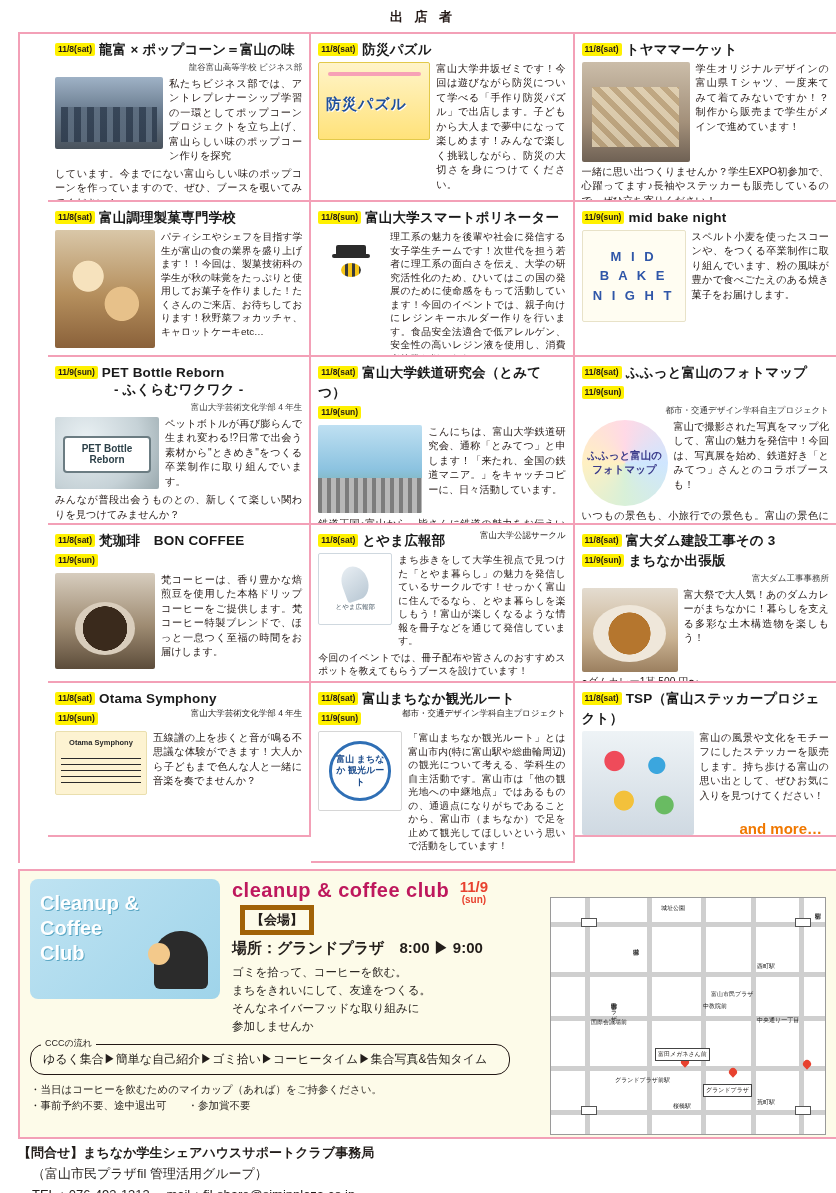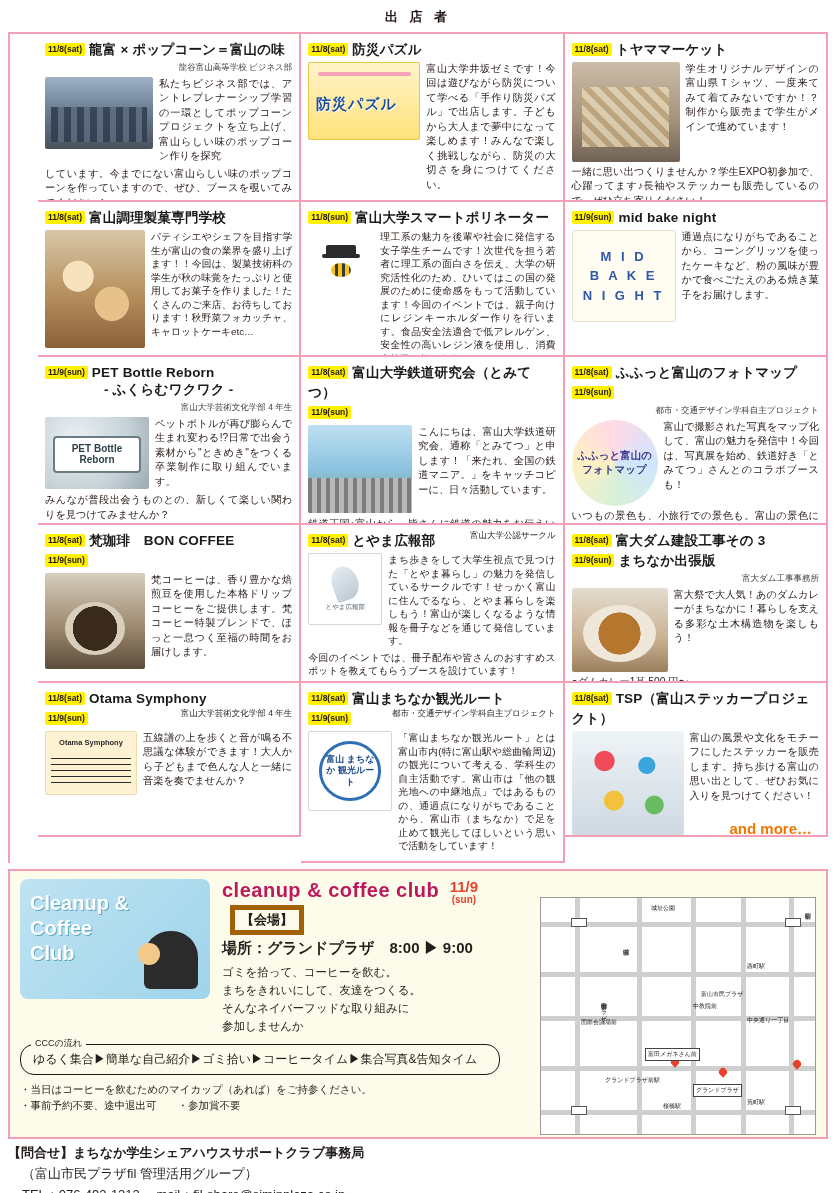--- a/index.html
+++ b/index.html
@@ -8,21 +8,21 @@
     width: 836px; height: 1193px;
     background: #ffffff;
     font-family: "Liberation Sans", sans-serif;
     color: #221d1a;
     position: relative;
     overflow: hidden;
   }
   .page {
     position: relative;
     width: 836px; height: 1193px;
-    padding: 6px 8px 4px 8px;
+    padding: 6px 8px 4px 18px;
   }
   .page-title {
     text-align: center;
     font-size: 13px;
     letter-spacing: 4px;
     font-weight: bold;
     margin: 2px 0 6px 0;
     color: #231815;
   }
   .grid {
@@ -329,21 +329,21 @@
       </div>
 
       <div class="cell c3b" style="height:155px;">
         <div class="hdr">
           <span class="datebadge">11/9(sun)</span><span class="title">mid bake night</span>
         </div>
         <div class="body">
           <div class="ph logo-mid" style="width:104px;height:92px;">
             <span>M I D<br>B A K E<br>N I G H T</span>
           </div>
-          <div class="txt">通過点になりがちであることから、コーングリッツを使ったケーキなど、粉の風味が豊かで食べごたえのある焼き菓子をお届けします。</div>
+          <div class="txt">スペルト小麦を使ったスコーンや、をつくる卒業制作に取り組んでいます、粉の風味が豊かで食べごたえのある焼き菓子をお届けします。</div>
         </div>
       </div>
     </div>
 
     <div class="row">
       <div class="cell c3" style="height:168px;">
         <div class="hdr">
           <span class="datebadge">11/9(sun)</span><span class="title">PET Bottle Reborn</span>
           <div class="title" style="display:block;text-align:center;">- ふくらむワクワク -</div>
         </div>

